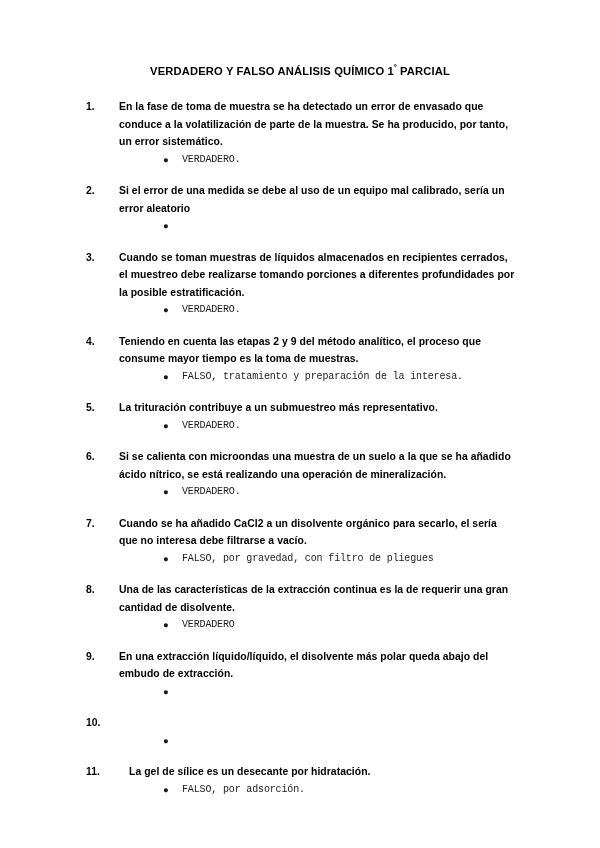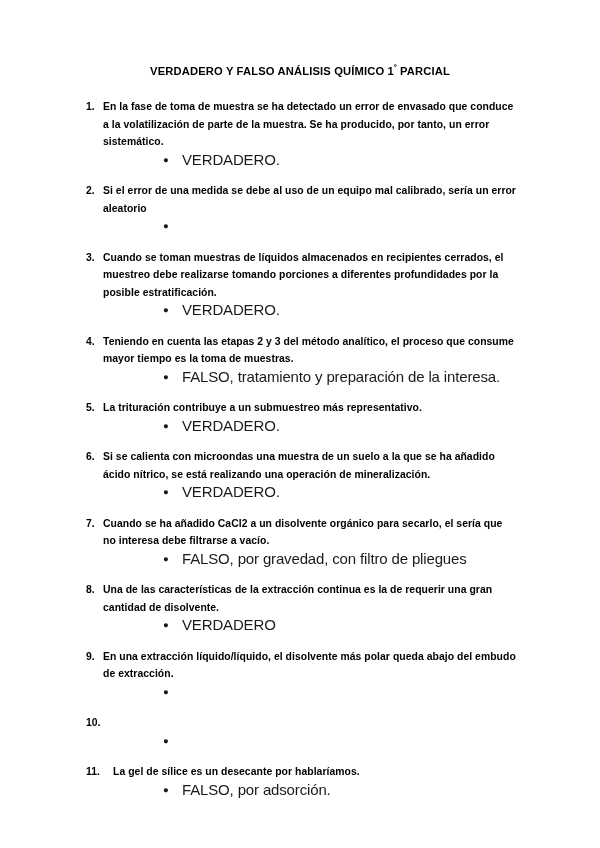--- a/index.html
+++ b/index.html
@@ -68,41 +68,42 @@
   }
   .q-num.wide-loose {
     width: 27px;
   }
   .q-text {
     flex: 1 1 auto;
     font-size: 10.4px;
     font-weight: bold;
     line-height: 17.5px;
     letter-spacing: 0.05px;
+    margin-left: 16px;
   }
   .a-row {
     display: flex;
     align-items: flex-start;
     padding-left: 163px;
     margin-top: 0px;
   }
   .a-bullet {
     flex: 0 0 auto;
     width: 19px;
     font-size: 9.6px;
     line-height: 17.5px;
     text-align: left;
     color: #1a1a1a;
   }
   .a-text {
     flex: 1 1 auto;
-    font-size: 15px;
+    font-size: 10px;
     font-weight: normal;
     line-height: 17.5px;
-    font-family: Liberation Sans, sans-serif;
+    font-family: Liberation Mono, monospace;
     letter-spacing: -0.15px;
     color: #1a1a1a;
   }
 </style>
 </head>
 <body>
 
 <div class="page">
 
   <div class="doc-title">
@@ -135,21 +136,21 @@
           <div class="q-text">Cuando se toman muestras de líquidos almacenados en recipientes cerrados, el muestreo debe realizarse tomando porciones a diferentes profundidades por la posible estratificación.</div>
         </div>
         <div class="a-row">
           <div class="a-bullet">●</div>
           <div class="a-text">VERDADERO.</div>
         </div>
       </div>
       <div class="qa-item">
         <div class="q-row">
           <div class="q-num">4.</div>
-          <div class="q-text">Teniendo en cuenta las etapas 2 y 3 del método analítico, el proceso que consume mayor tiempo es la toma de muestras.</div>
+          <div class="q-text">Teniendo en cuenta las etapas 2 y 9 del método analítico, el proceso que consume mayor tiempo es la toma de muestras.</div>
         </div>
         <div class="a-row">
           <div class="a-bullet">●</div>
           <div class="a-text">FALSO, tratamiento y preparación de la interesa.</div>
         </div>
       </div>
       <div class="qa-item">
         <div class="q-row">
           <div class="q-num">5.</div>
           <div class="q-text">La trituración contribuye a un submuestreo más representativo.</div>
@@ -202,21 +203,21 @@
         <div class="q-row">
           <div class="q-num wide">10.</div>
         </div>
         <div class="a-row">
           <div class="a-bullet">●</div>
         </div>
       </div>
       <div class="qa-item">
         <div class="q-row">
           <div class="q-num wide-loose">11.</div>
-          <div class="q-text">La gel de sílice es un desecante por hablaríamos.</div>
+          <div class="q-text">La gel de sílice es un desecante por hidratación.</div>
         </div>
         <div class="a-row">
           <div class="a-bullet">●</div>
           <div class="a-text">FALSO, por adsorción.</div>
         </div>
       </div>
     </div>
 
 </div>
 

